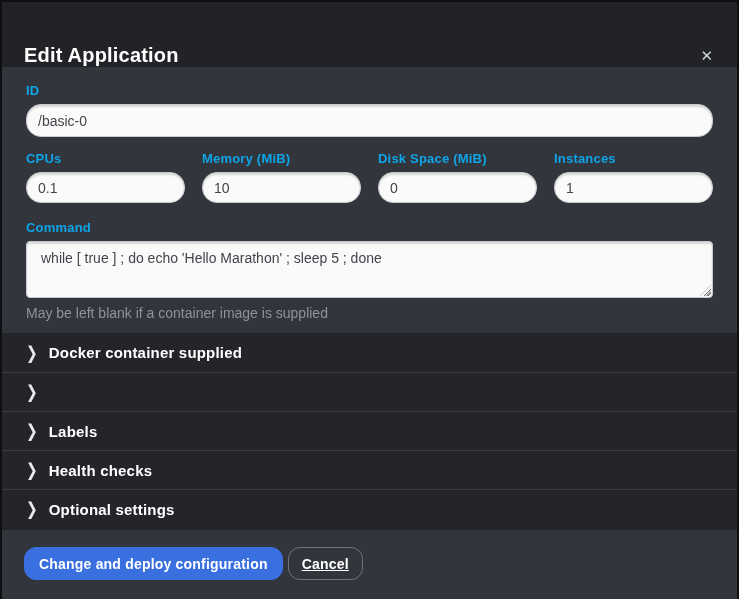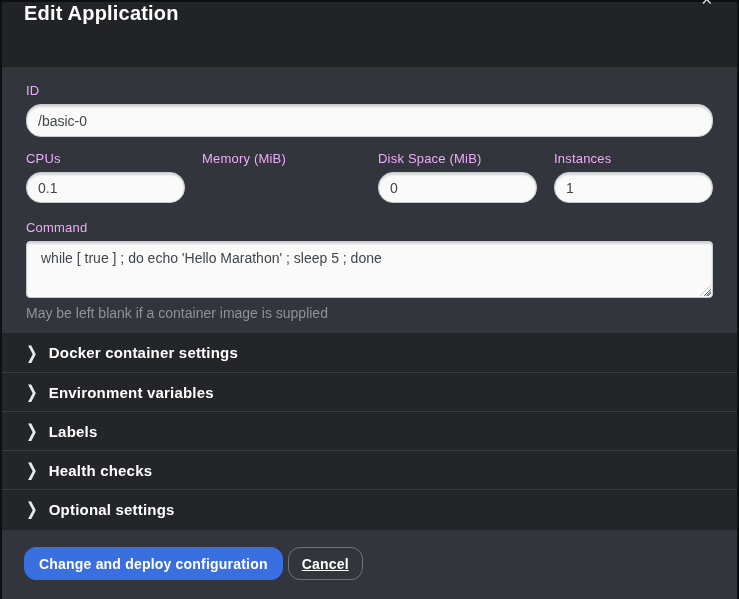--- a/index.html
+++ b/index.html
@@ -14,42 +14,42 @@
     display: flex; flex-direction: column;
     border-left: 2px solid var(--edge_black, #0e0f11);
     border-right: 2px solid var(--edge_black, #0e0f11);
     border-top: 2px solid var(--edge_black, #0e0f11);
     background: var(--body_bg, #32353b);
   }
   
   .modal-header {
     height: 65px; flex: 0 0 65px;
     background: var(--header_bg, #222327);
-    display: flex; align-items: flex-start;
+    display: flex; align-items: flex-end;
     padding: 0 20px 0 22px;
   }
   .modal-title {
     color: #ffffff; font-size: 20px; font-weight: 700;
     letter-spacing: 0.2px; flex: 1;
   }
   .close-btn {
     background: none; border: none; cursor: pointer;
     color: #d3d6da; font-size: 15px; font-weight: 700;
     line-height: 1; padding: 4px; margin-top: -14px;
     font-family: inherit;
   }
   
   .form-area {
     flex: 0 0 266px; height: 266px;
     background: var(--body_bg, #32353b);
     padding: 16px 24px 0 24px;
   }
   .field-label {
     display: block;
-    color: #f0abfc; font-size: 13px; font-weight: 400;
+    color: #0ea5e9; font-size: 13px; font-weight: 700;
     margin-bottom: 6px; letter-spacing: 0.2px;
   }
   .text-input, .text-area {
     width: 100%;
     background: var(--input_bg, #fafafb);
     border: 1px solid var(--input_border, #c7cacf);
     border-radius: 4px;
     box-shadow: inset 0 2px 2px rgba(0,0,0,0.14);
     color: var(--input_text, #42454a);
     font-family: inherit;
@@ -161,20 +161,21 @@
       <input class="text-input" type="text" value="/basic-0" style="">
     </div>
 
     <div class="quad-row">
       <div>
         <label class="field-label">CPUs</label>
         <input class="text-input" type="text" value="0.1" style="">
       </div>
       <div>
         <label class="field-label">Memory (MiB)</label>
+        <input class="text-input" type="text" value="10" style="">
       </div>
       <div>
         <label class="field-label">Disk Space (MiB)</label>
         <input class="text-input" type="text" value="0" style="">
       </div>
       <div>
         <label class="field-label">Instances</label>
         <input class="text-input" type="text" value="1" style="">
       </div>
     </div>
@@ -187,26 +188,25 @@
       </div>
       <div class="help-text">May be left blank if a container image is supplied</div>
     </div>
 
   </div>
 
   <div class="sections">
 
     <div class="section-row">
       <span class="section-chevron">❯</span>
-      <span class="section-label">Docker container settings</span>
-    </div>
-
-    <div class="section-row">
-      <span class="section-chevron">❯</span>
-      <span class="section-label">Environment variables</span>
+      <span class="section-label">Docker container supplied</span>
+    </div>
+
+    <div class="section-row">
+      <span class="section-chevron">❯</span>
     </div>
 
     <div class="section-row">
       <span class="section-chevron">❯</span>
       <span class="section-label">Labels</span>
     </div>
 
     <div class="section-row">
       <span class="section-chevron">❯</span>
       <span class="section-label">Health checks</span>

